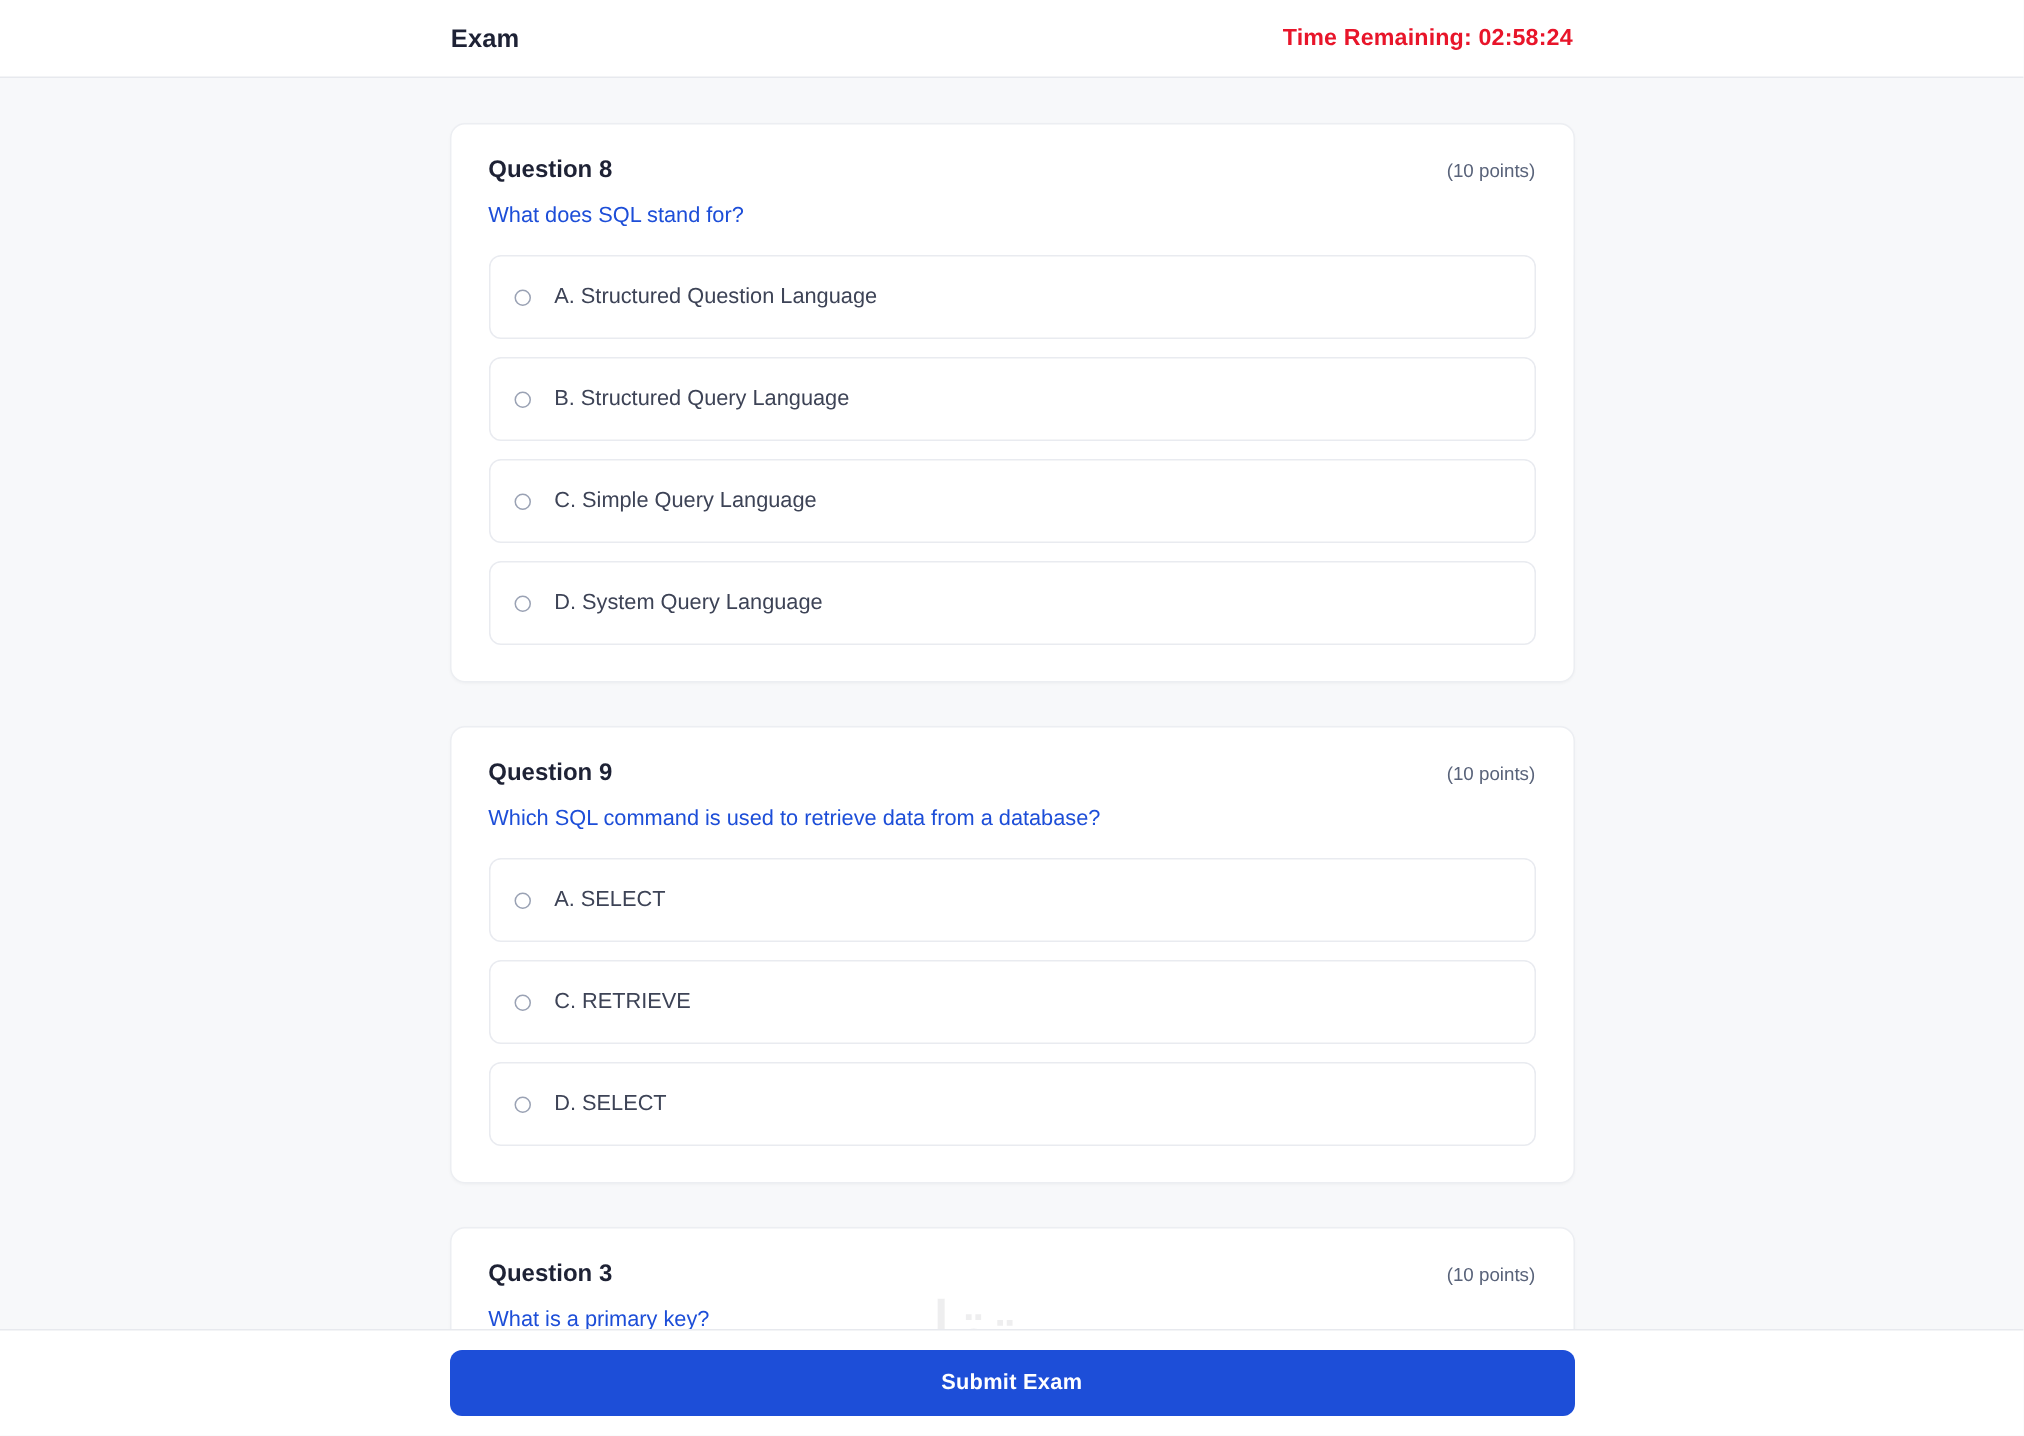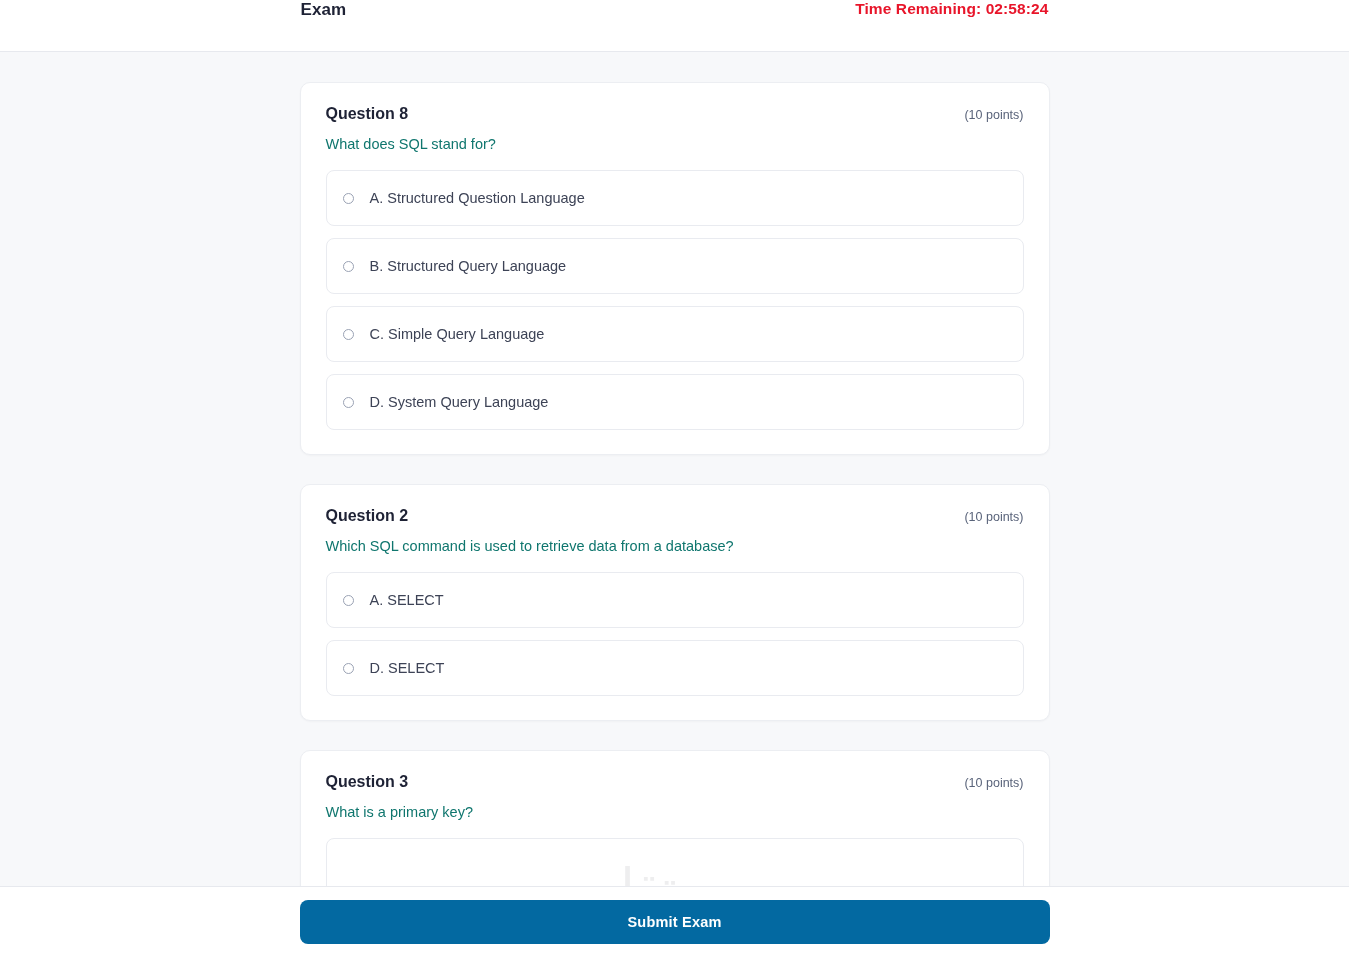--- a/index.html
+++ b/index.html
@@ -26,20 +26,21 @@
     height: 52px;
     background: #ffffff;
     border-bottom: 1px solid #e7e9ee;
     z-index: 30;
   }
   .header-inner {
     width: 750px;
     margin: 0 auto;
     height: 51px;
     display: flex;
+    align-items: center;
     justify-content: space-between;
     padding: 0 1px;
   }
   .exam-title {
     font-size: 17px;
     font-weight: bold;
     color: #1e2235;
     letter-spacing: 0.1px;
   }
   .time-remaining {
@@ -85,21 +86,21 @@
     font-weight: bold;
     color: #1e2235;
   }
   .q-points {
     font-size: 12.5px;
     color: #59637a;
     white-space: nowrap;
   }
   .q-text {
     font-size: 14.5px;
-    color: #0f766e;
+    color: #1d4ed8;
     margin-top: 13px;
     margin-bottom: 18px;
   }
 
   
   .options { display: block; }
   .option-row {
     display: flex;
     align-items: center;
     height: 56px;
@@ -138,21 +139,21 @@
   }
   .footer-inner {
     width: 750px;
     margin: 0 auto;
     padding-top: 13px;
   }
   .submit-button {
     display: block;
     width: 750px;
     height: 44px;
-    background: #0369a1;
+    background: #1d4ed8;
     color: #ffffff;
     border: none;
     border-radius: 8px;
     font-family: "Liberation Sans", sans-serif;
     font-size: 14.5px;
     font-weight: bold;
     cursor: pointer;
     letter-spacing: 0.2px;
   }
 
@@ -217,28 +218,32 @@
         </div>
         <div class="option-row">
           <span class="radio-dot"></span>
           <span class="option-label">D. System Query Language</span>
         </div>
       </div>
     </div>
 
     <div class="question-card">
       <div class="q-head">
-        <div class="q-number">Question 2</div>
+        <div class="q-number">Question 9</div>
         <div class="q-points">(10 points)</div>
       </div>
       <div class="q-text">Which SQL command is used to retrieve data from a database?</div>
       <div class="options">
         <div class="option-row">
           <span class="radio-dot"></span>
           <span class="option-label">A. SELECT</span>
+        </div>
+        <div class="option-row">
+          <span class="radio-dot"></span>
+          <span class="option-label">C. RETRIEVE</span>
         </div>
         <div class="option-row">
           <span class="radio-dot"></span>
           <span class="option-label">D. SELECT</span>
         </div>
       </div>
     </div>
 
     <div class="question-card">
       <div class="q-head">

